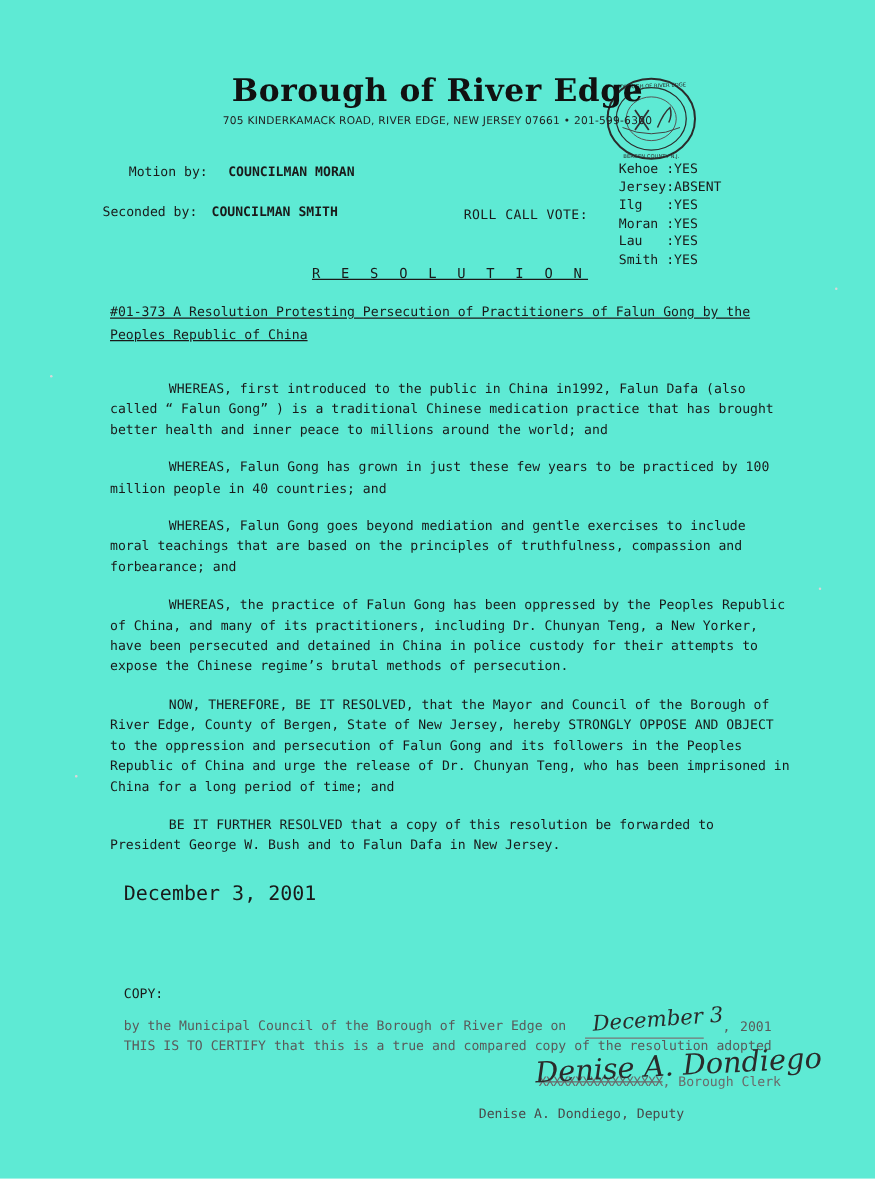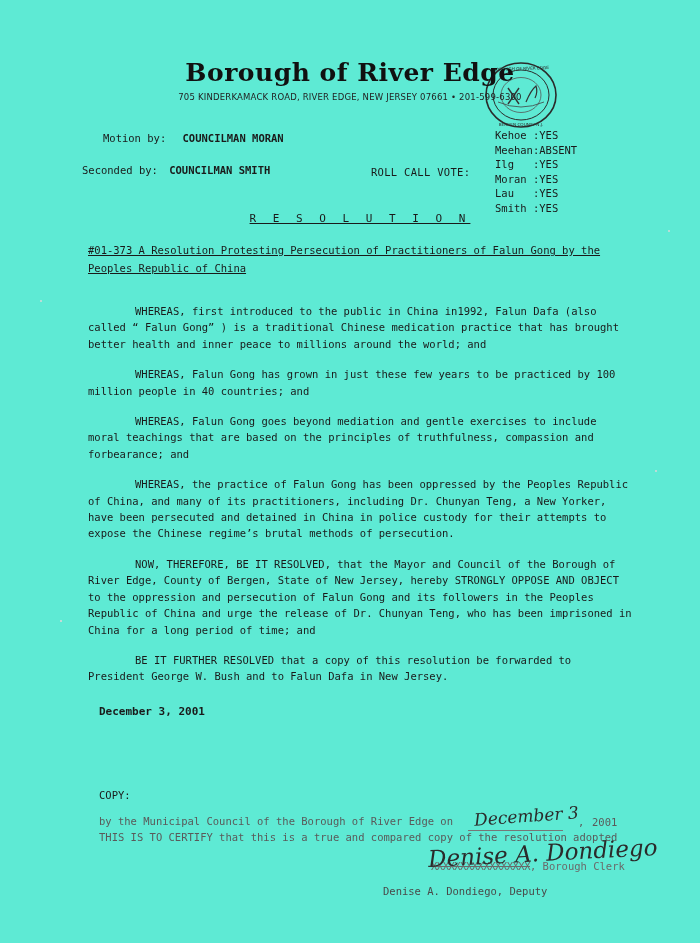--- a/index.html
+++ b/index.html
@@ -142,22 +142,21 @@
     white-space: pre-wrap;
   }
   .body-text p.indent {
     text-indent: 47px;
   }
 
   .date-line {
     position: absolute;
     left: 99px;
     top: 705px;
-    font-size: 11px;
-    font-weight: bold;
+    font-size: 16px;
   }
 
   
   .copy-label {
     position: absolute;
     left: 99px;
     top: 789px;
     font-size: 10.5px;
   }
   .certify {
@@ -280,21 +279,21 @@
   <div class="rollcall-label">ROLL CALL VOTE:</div>
 
   <table class="vote-table">
     <tbody>
       <tr>
         <td class="vote-name">Kehoe</td>
         <td class="vote-colon">:</td>
         <td class="vote-value">YES</td>
       </tr>
       <tr>
-        <td class="vote-name">Meehan</td>
+        <td class="vote-name">Jersey</td>
         <td class="vote-colon">:</td>
         <td class="vote-value">ABSENT</td>
       </tr>
       <tr>
         <td class="vote-name">Ilg</td>
         <td class="vote-colon">:</td>
         <td class="vote-value">YES</td>
       </tr>
       <tr>
         <td class="vote-name">Moran</td>

